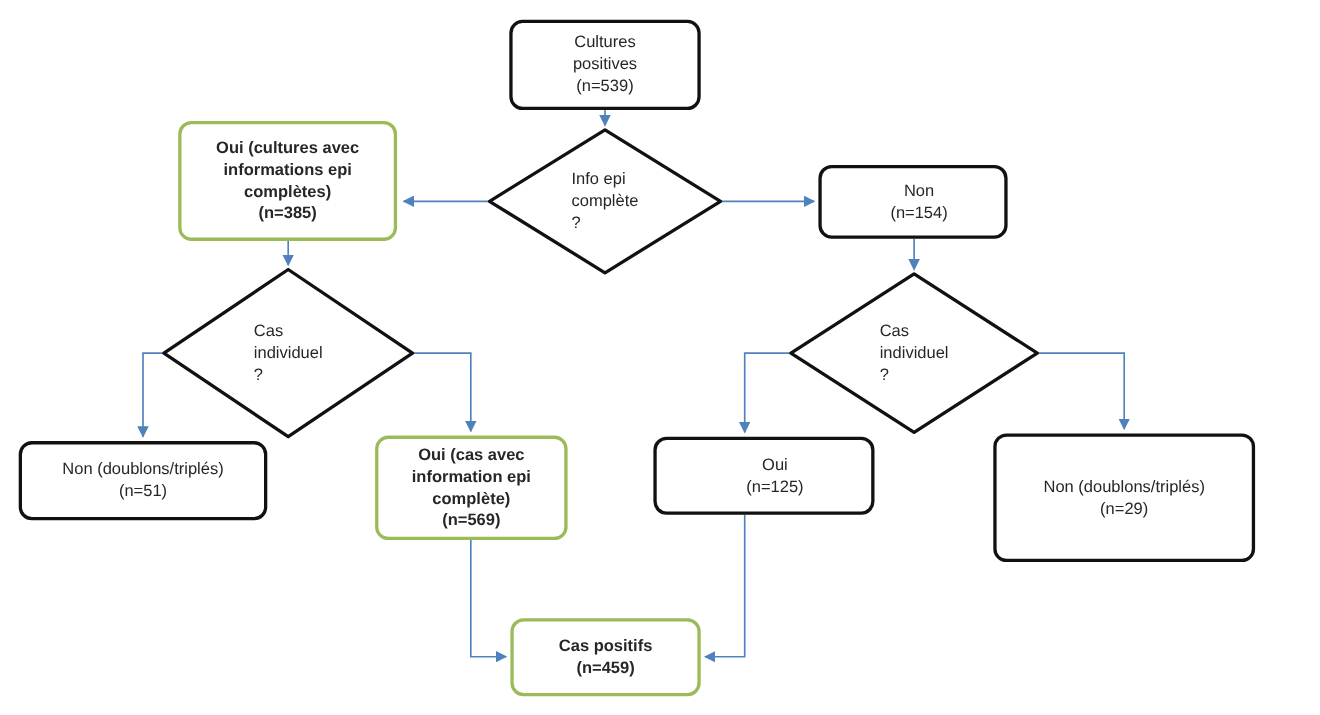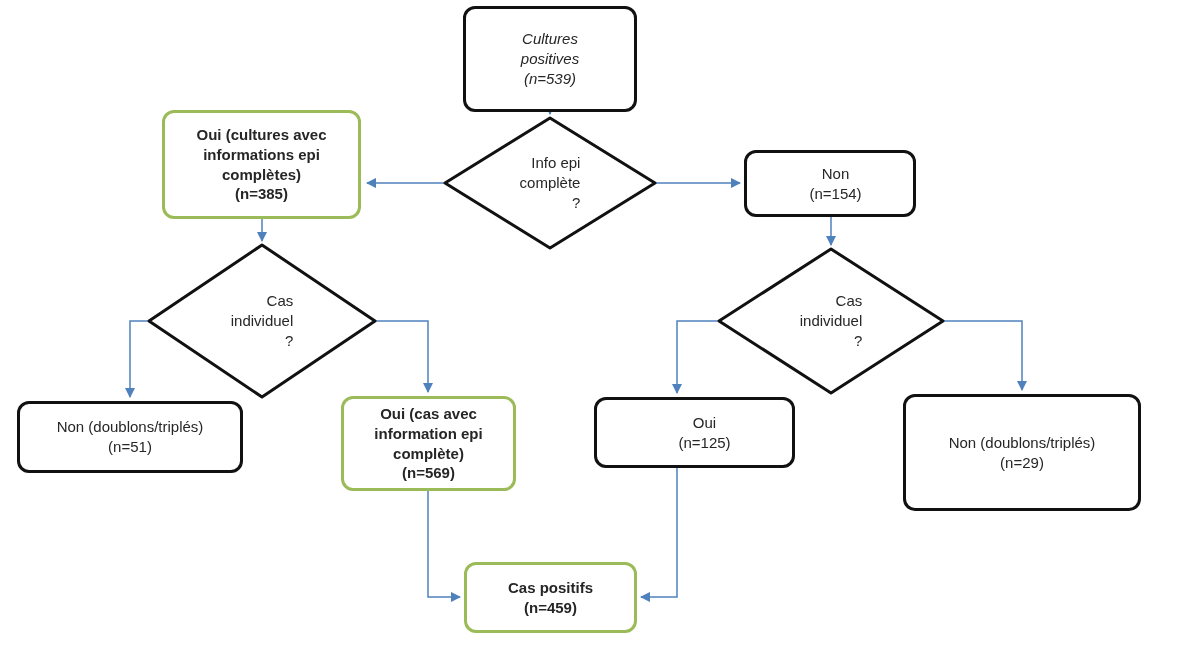--- a/index.html
+++ b/index.html
@@ -42,21 +42,21 @@
   }
   .node.green {
     border: 3px solid var(--green-border, #9bbb59);
     font-weight: bold;
   }
   .diamond-label {
     position: absolute;
     display: flex;
     align-items: center;
     justify-content: center;
-    text-align: right;
+    text-align: left;
     white-space: pre-line;
     font-size: 15px;
     line-height: 1.35;
     color: var(--text, #262626);
   }
   .arrow {
     fill: none;
     stroke: var(--arrow, #4f81bd);
     stroke-width: 1.5;
     marker-end: url(#ah);
@@ -93,21 +93,21 @@
     <path class="arrow" d="M719,321 L677,321 L677,393"></path>
     <path class="arrow" d="M943,321 L1022,321 L1022,390"></path>
     <path class="arrow" d="M428,491 L428,597 L460,597"></path>
     <path class="arrow" d="M677,468 L677,597 L641,597"></path>
 
     <polygon class="diamond" points="550,118 655,183 550,248 445,183"></polygon>
     <polygon class="diamond" points="262,245 375,321 262,397 149,321"></polygon>
     <polygon class="diamond" points="831,249 943,321 831,393 719,321"></polygon>
   </svg>
 
-  <div class="node black" style="left:463px; top:6px; width:174px; height:106px;font-style:italic;">Cultures
+  <div class="node black" style="left:463px; top:18px; width:174px; height:82px;">Cultures
 positives
 (n=539)</div>
 
   <div class="node green" style="left:162px; top:110px; width:199px; height:109px;">Oui (cultures avec
 informations epi
 complètes)
 (n=385)</div>
 
   <div class="node black" style="left:744px; top:150px; width:172px; height:67px;padding-left:19px;">Non
 (n=154)</div>

